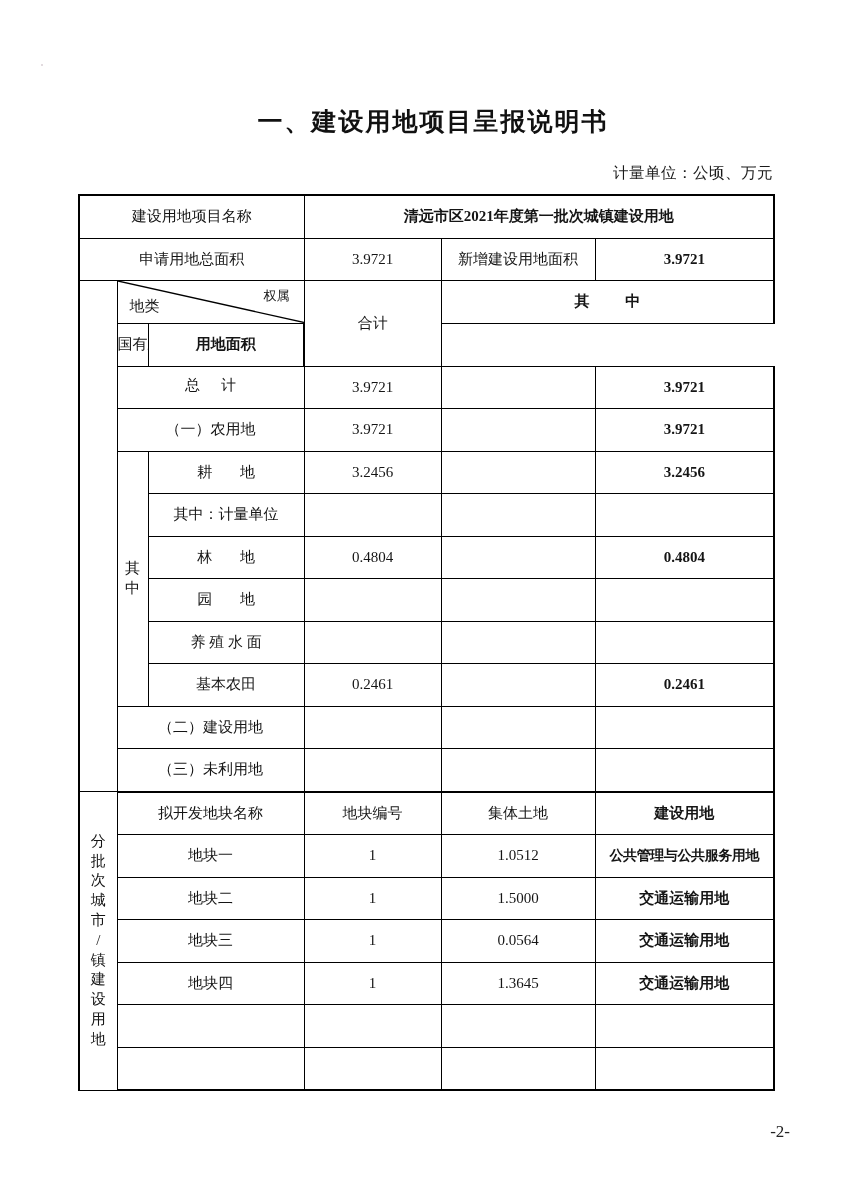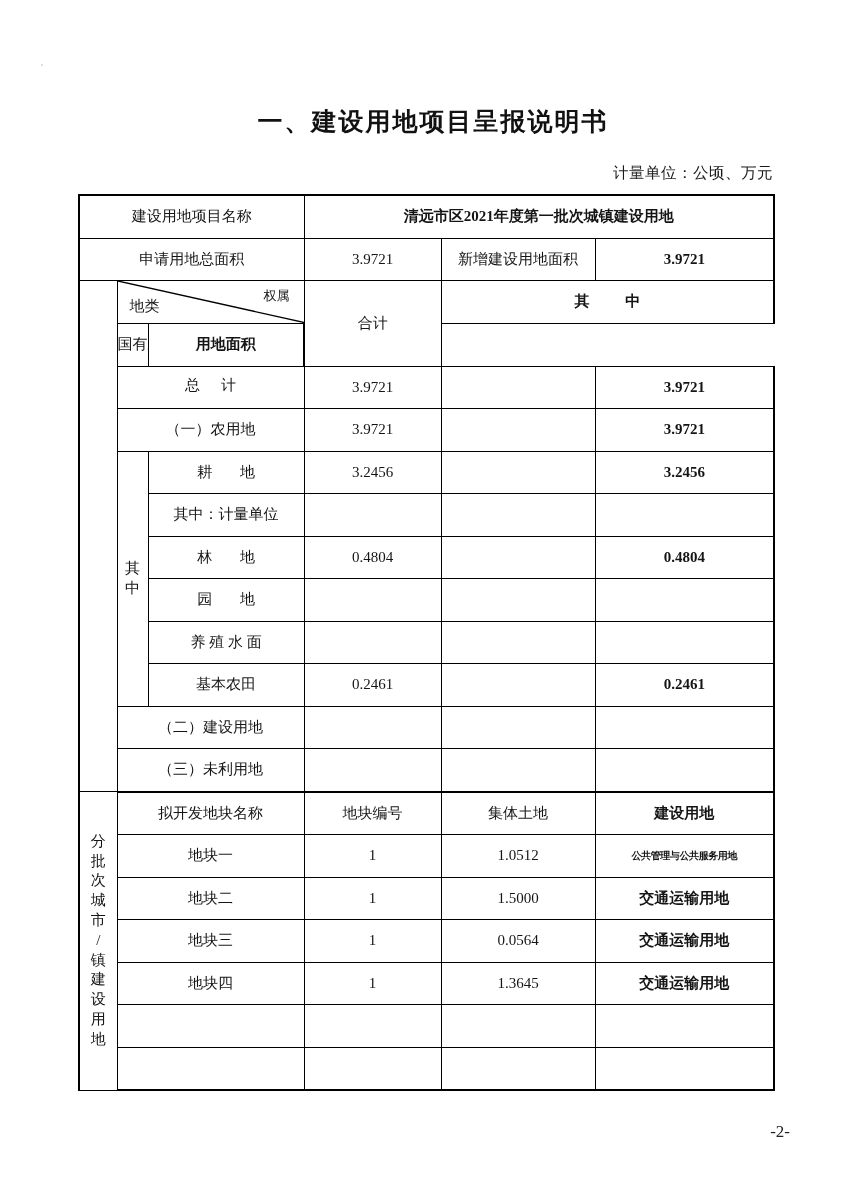--- a/index.html
+++ b/index.html
@@ -71,21 +71,21 @@
   .sheet .outer-t { border-top-width: 2px; }
   .sheet .outer-b { border-bottom-width: 2px; }
 
   .h-tall { height: 58px; }
   .h-hdr  { height: 48px; }
 
   .sp2 { letter-spacing: 12px; text-indent: 12px; }
   .sp1 { letter-spacing: 6px; text-indent: 6px; font-family: Liberation Mono, monospace; }
   .sp-mid { letter-spacing: 16px; text-indent: 16px; }
 
-  .tight { font-size: 10px; letter-spacing: -0.4px; }
+  .tight { font-size: 14px; letter-spacing: -0.4px; }
 
   
   .vlabel {
     display: flex;
     flex-direction: column;
     align-items: center;
     justify-content: center;
     height: 100%;
     font-size: 15px;
     line-height: 1.32;

